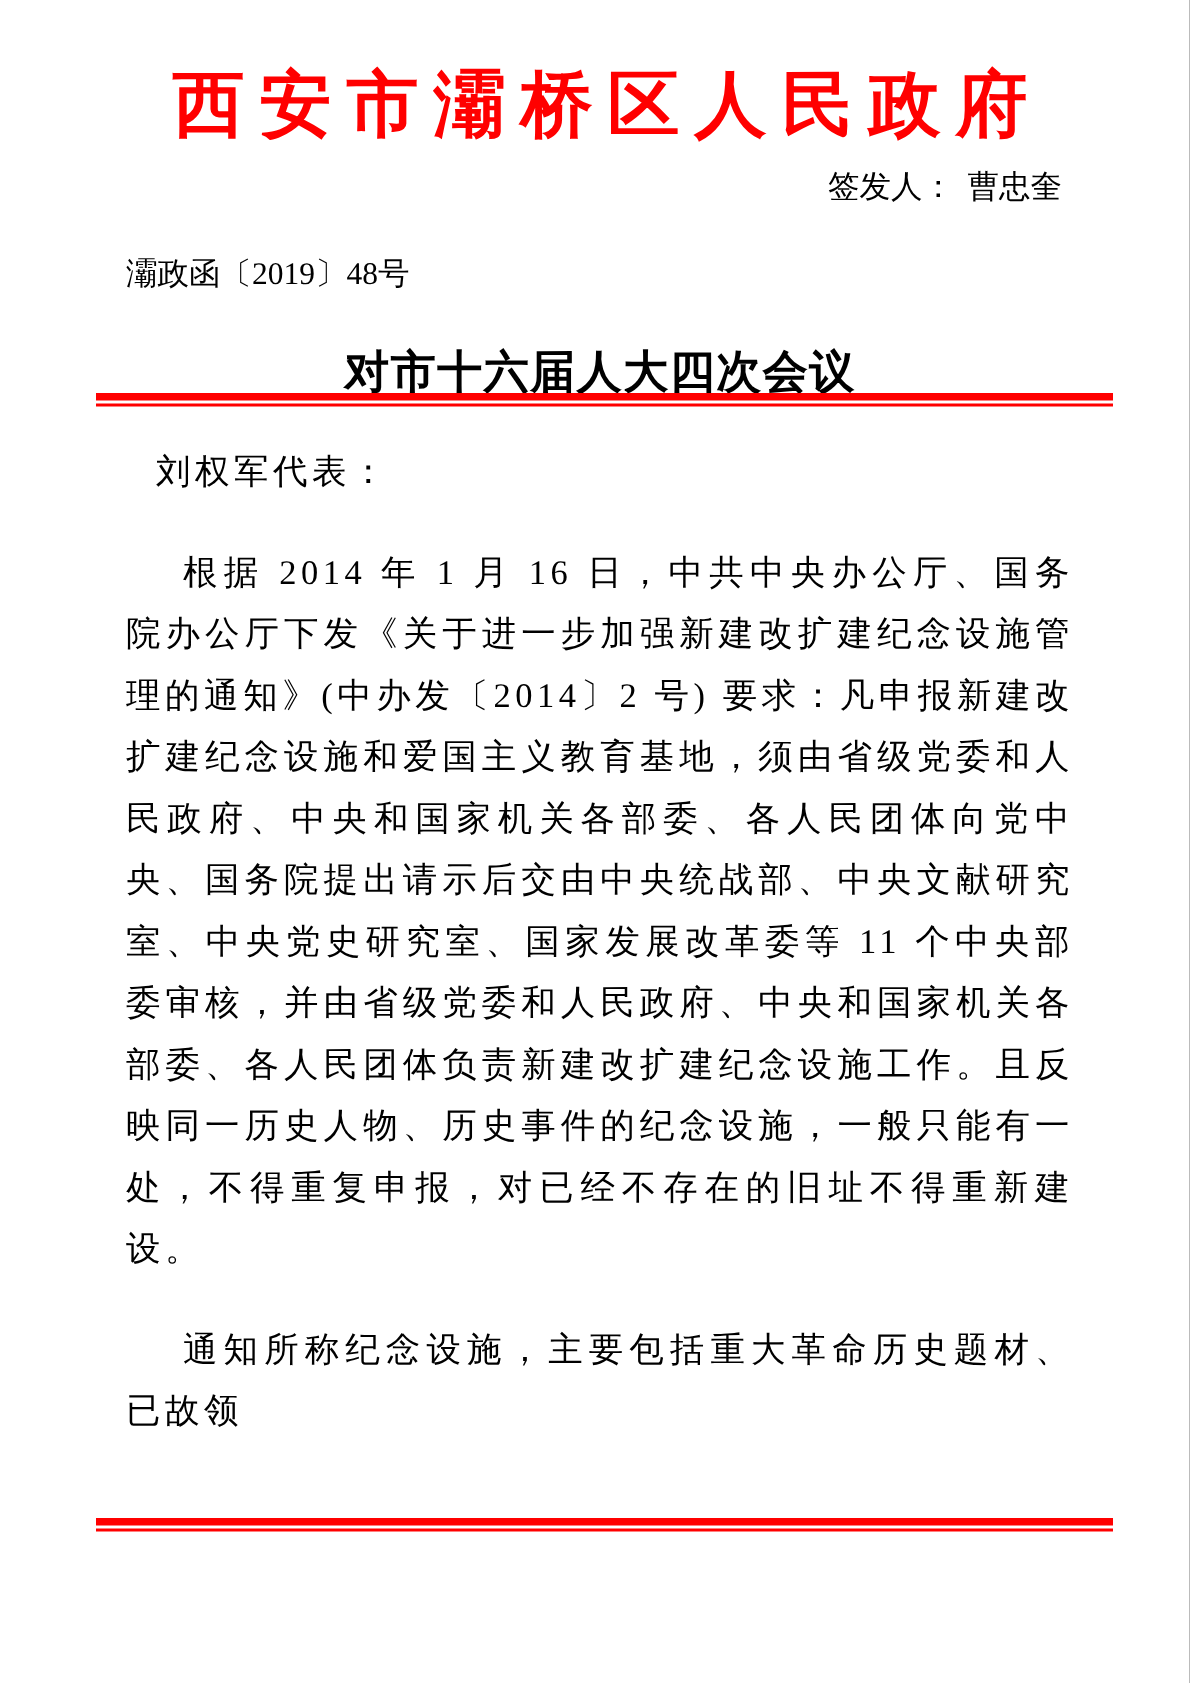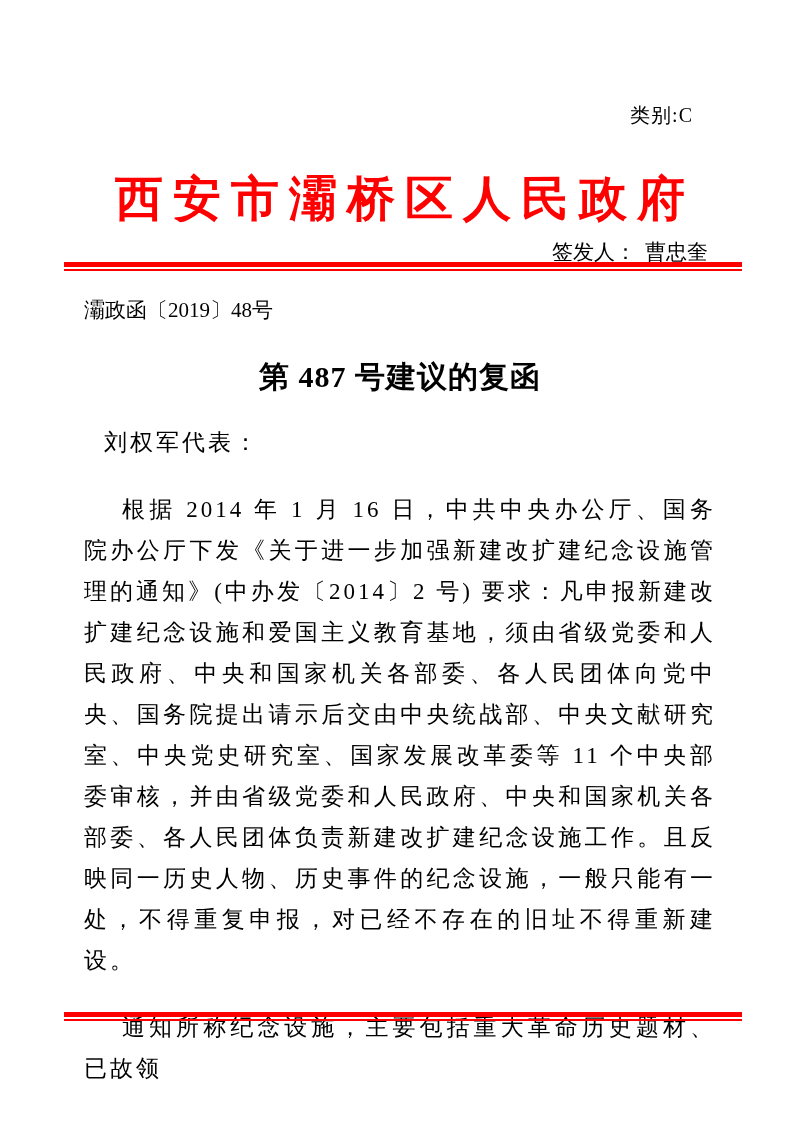--- a/index.html
+++ b/index.html
@@ -92,32 +92,31 @@
   .body-text p { text-align: justify; text-align-last: left; margin-top: 26px; }
   .salutation { text-indent: 20px; }
   .para { text-indent: 38px; }
 </style>
 </head>
 <body>
 
 <div class="page">
   <div class="content">
 
-    <div class="category">类别:C</div>
 
     <div class="org-title">西安市灞桥区人民政府</div>
 
     <div class="issuer-row">
       <span class="issuer-label">签发人：</span><span class="issuer-name">曹忠奎</span>
     </div>
 
     <div class="doc-number">灞政函〔2019〕48号</div>
 
     <div class="doc-title">
-      <div class="doc-title-line">第 487 号建议的复函</div>
+      <div class="doc-title-line">对市十六届人大四次会议</div>
     </div>
 
     <div class="body-text">
       <p class="salutation">刘权军代表：</p>
       <p class="para">根据 2014 年 1 月 16 日，中共中央办公厅、国务院办公厅下发《关于进一步加强新建改扩建纪念设施管理的通知》(中办发〔2014〕2 号) 要求：凡申报新建改扩建纪念设施和爱国主义教育基地，须由省级党委和人民政府、中央和国家机关各部委、各人民团体向党中央、国务院提出请示后交由中央统战部、中央文献研究室、中央党史研究室、国家发展改革委等 11 个中央部委审核，并由省级党委和人民政府、中央和国家机关各部委、各人民团体负责新建改扩建纪念设施工作。且反映同一历史人物、历史事件的纪念设施，一般只能有一处，不得重复申报，对已经不存在的旧址不得重新建设。</p>
       <p class="para">通知所称纪念设施，主要包括重大革命历史题材、已故领</p>
     </div>
 
   </div>
 

